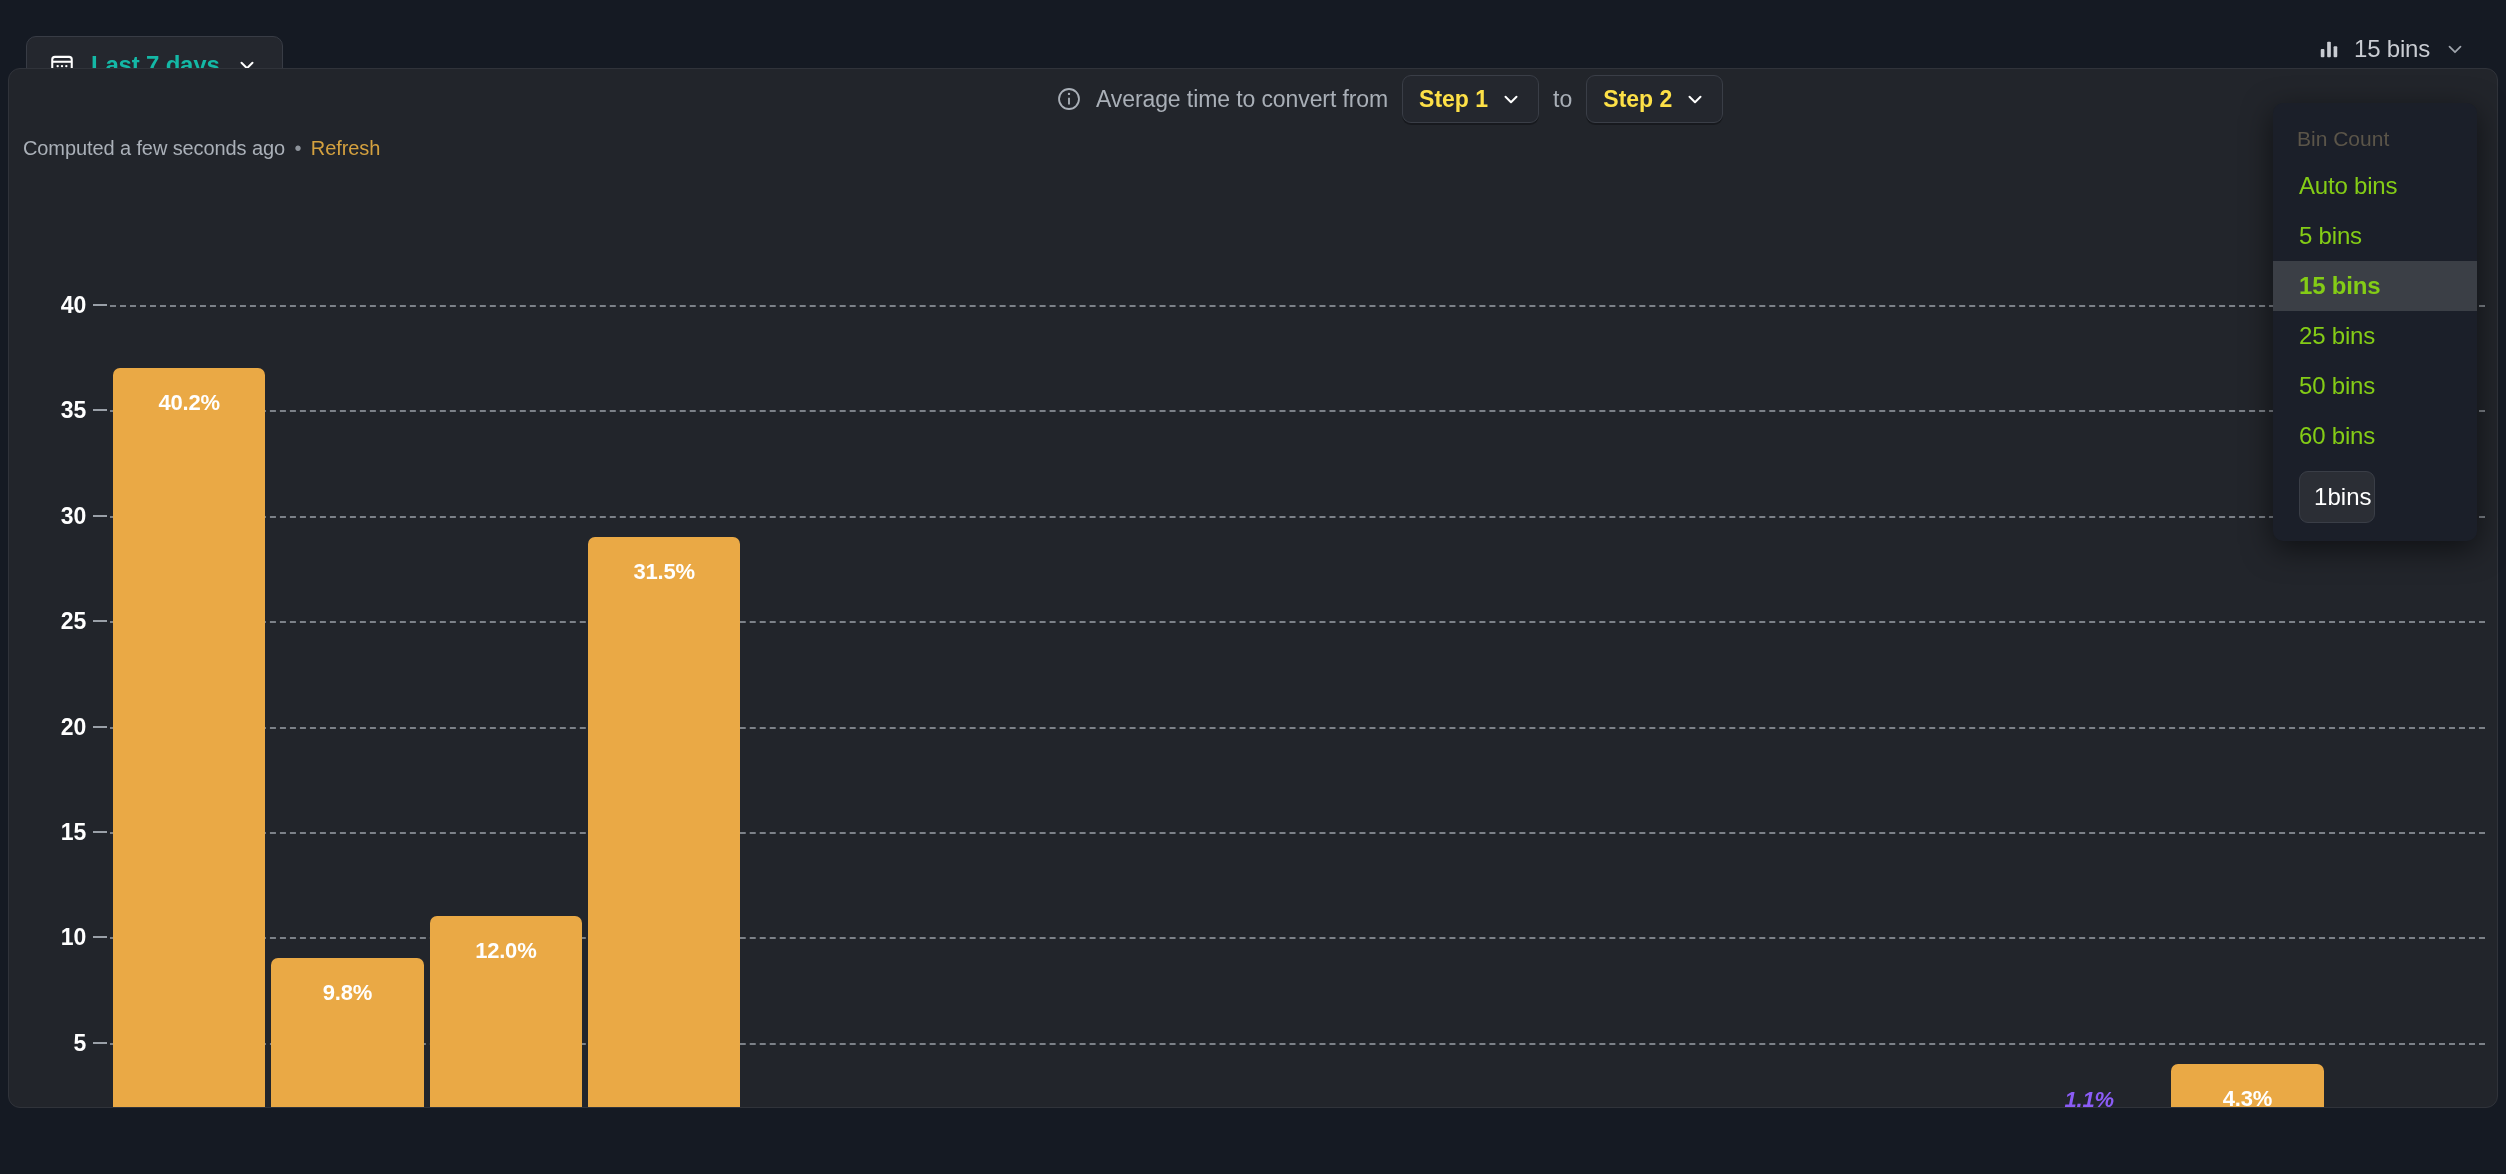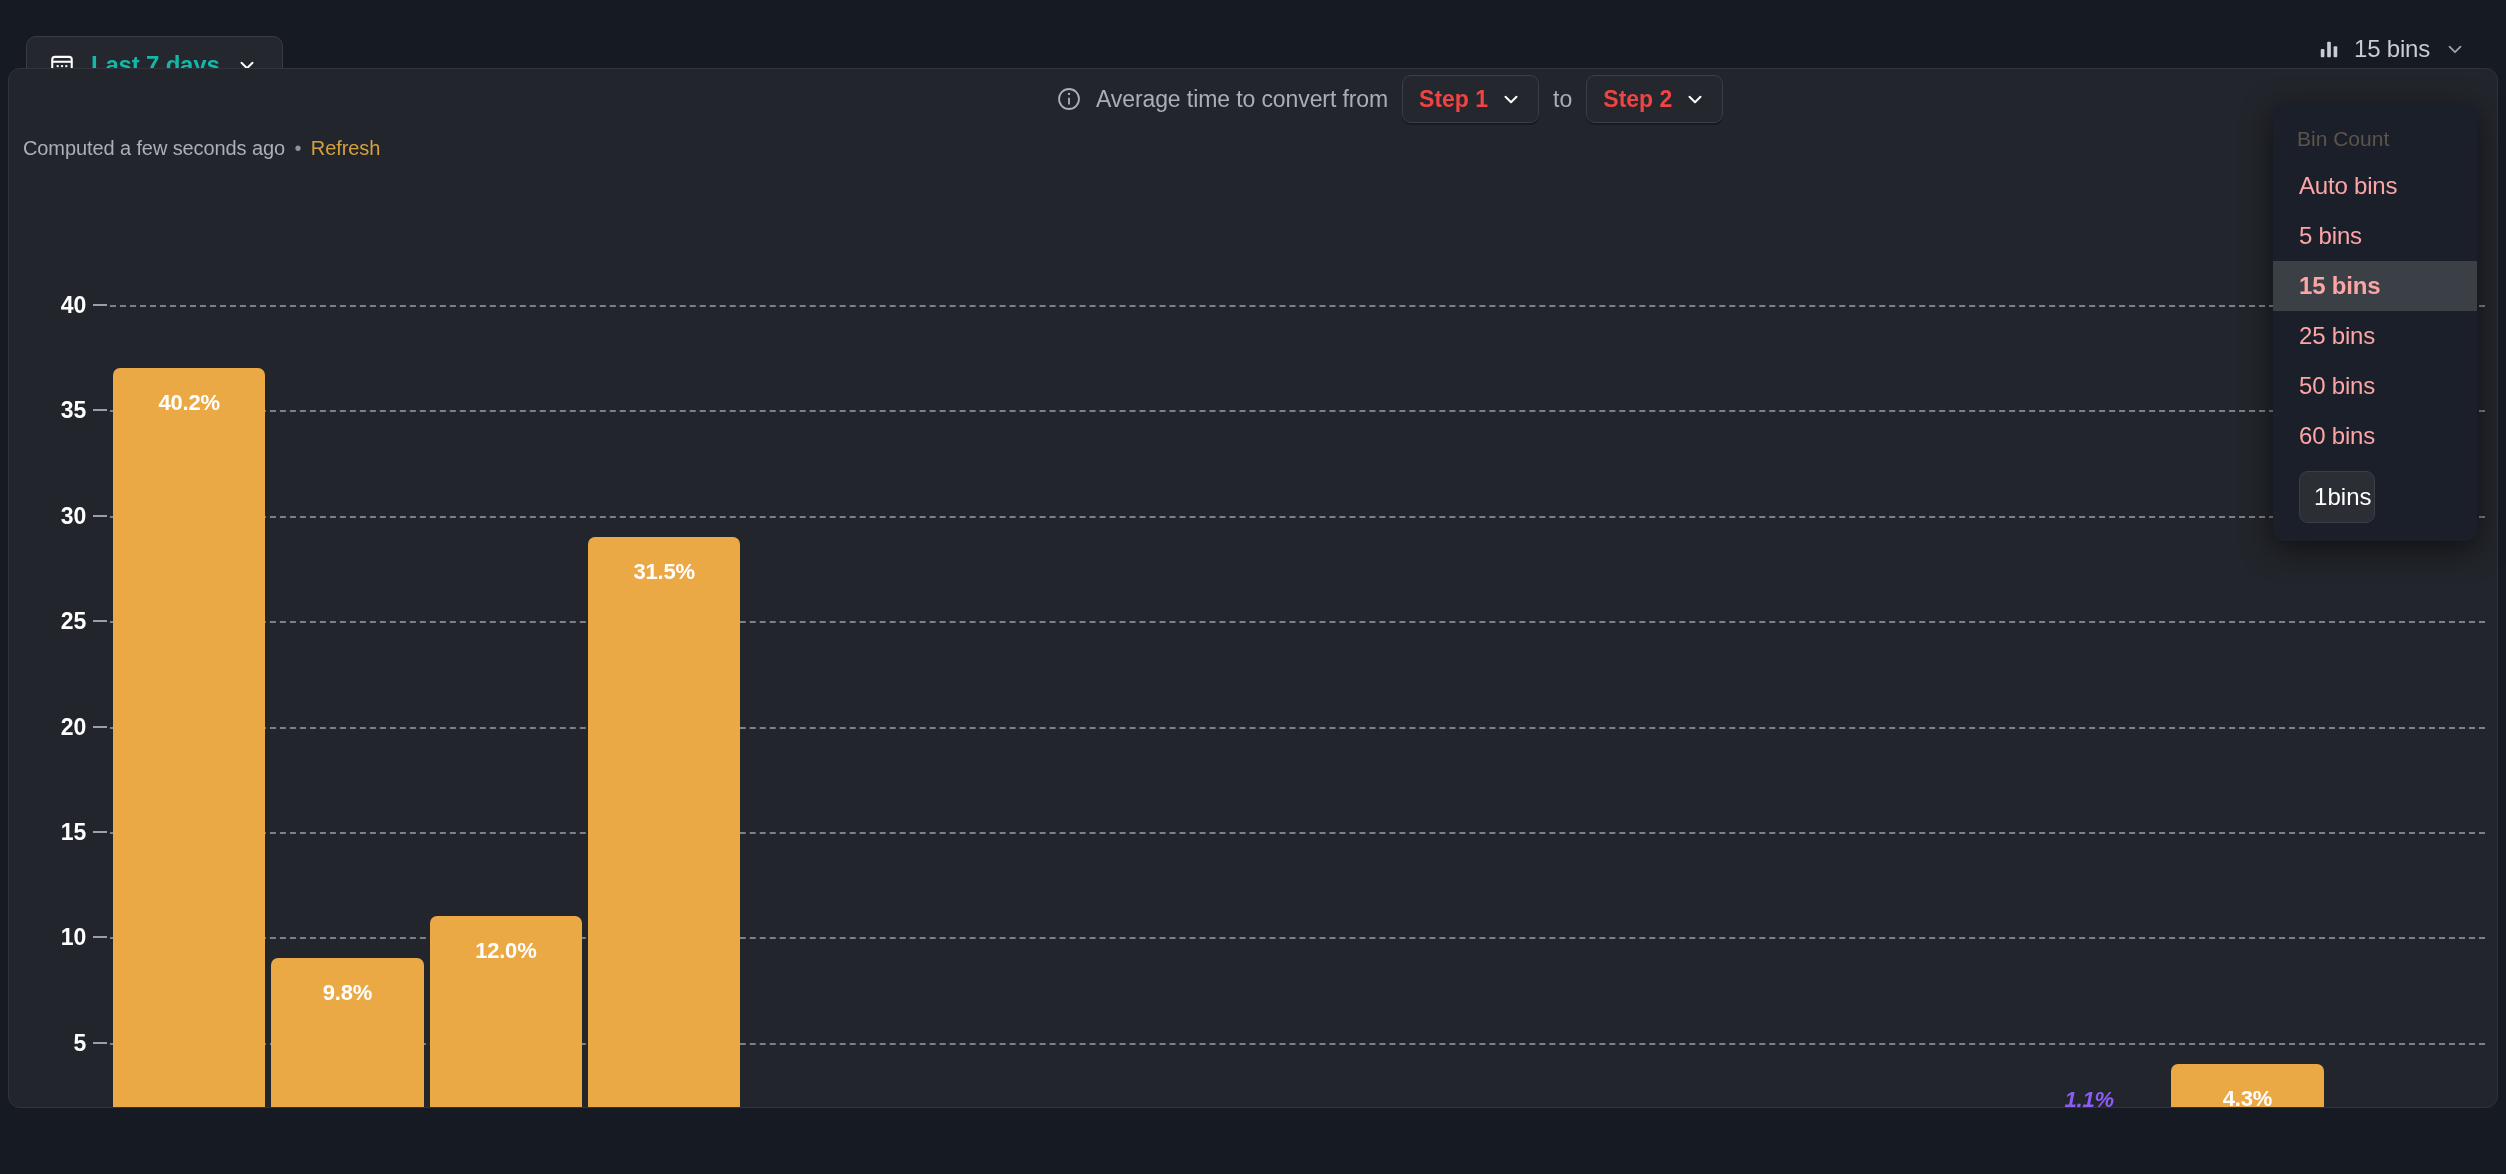--- a/index.html
+++ b/index.html
@@ -112,21 +112,21 @@
     align-items: center;
     gap: 12px;
     padding: 0 16px;
     background: #24272e;
     border: 1px solid #3a3e47;
     border-radius: 9px;
     box-shadow: 0 2px 0 rgba(0,0,0,0.3);
     box-sizing: border-box;
   }
   .step-select .t {
-    color: #ef4444;
+    color: #fde047;
     font-size: 23px;
     font-weight: bold;
   }
   .to-word { font-size: 23px; color: #a9afb7; }
 
   
   .chart {
     position: absolute;
     left: 0; top: 66px;
     width: 2490px;
@@ -199,21 +199,21 @@
     padding: 0 0 18px 0;
     box-sizing: border-box;
     z-index: 40;
   }
   .menu-title {
     color: #5b5549;
     font-size: 21px;
     padding: 24px 24px 10px 24px;
   }
   .menu-item {
-    color: #fca5a5;
+    color: #84cc16;
     font-size: 24px;
     letter-spacing: -0.2px;
     padding: 11px 26px;
     cursor: pointer;
   }
   .menu-item.selected {
     background: #3b3f46;
     font-weight: bold;
   }
   .bins-input {

